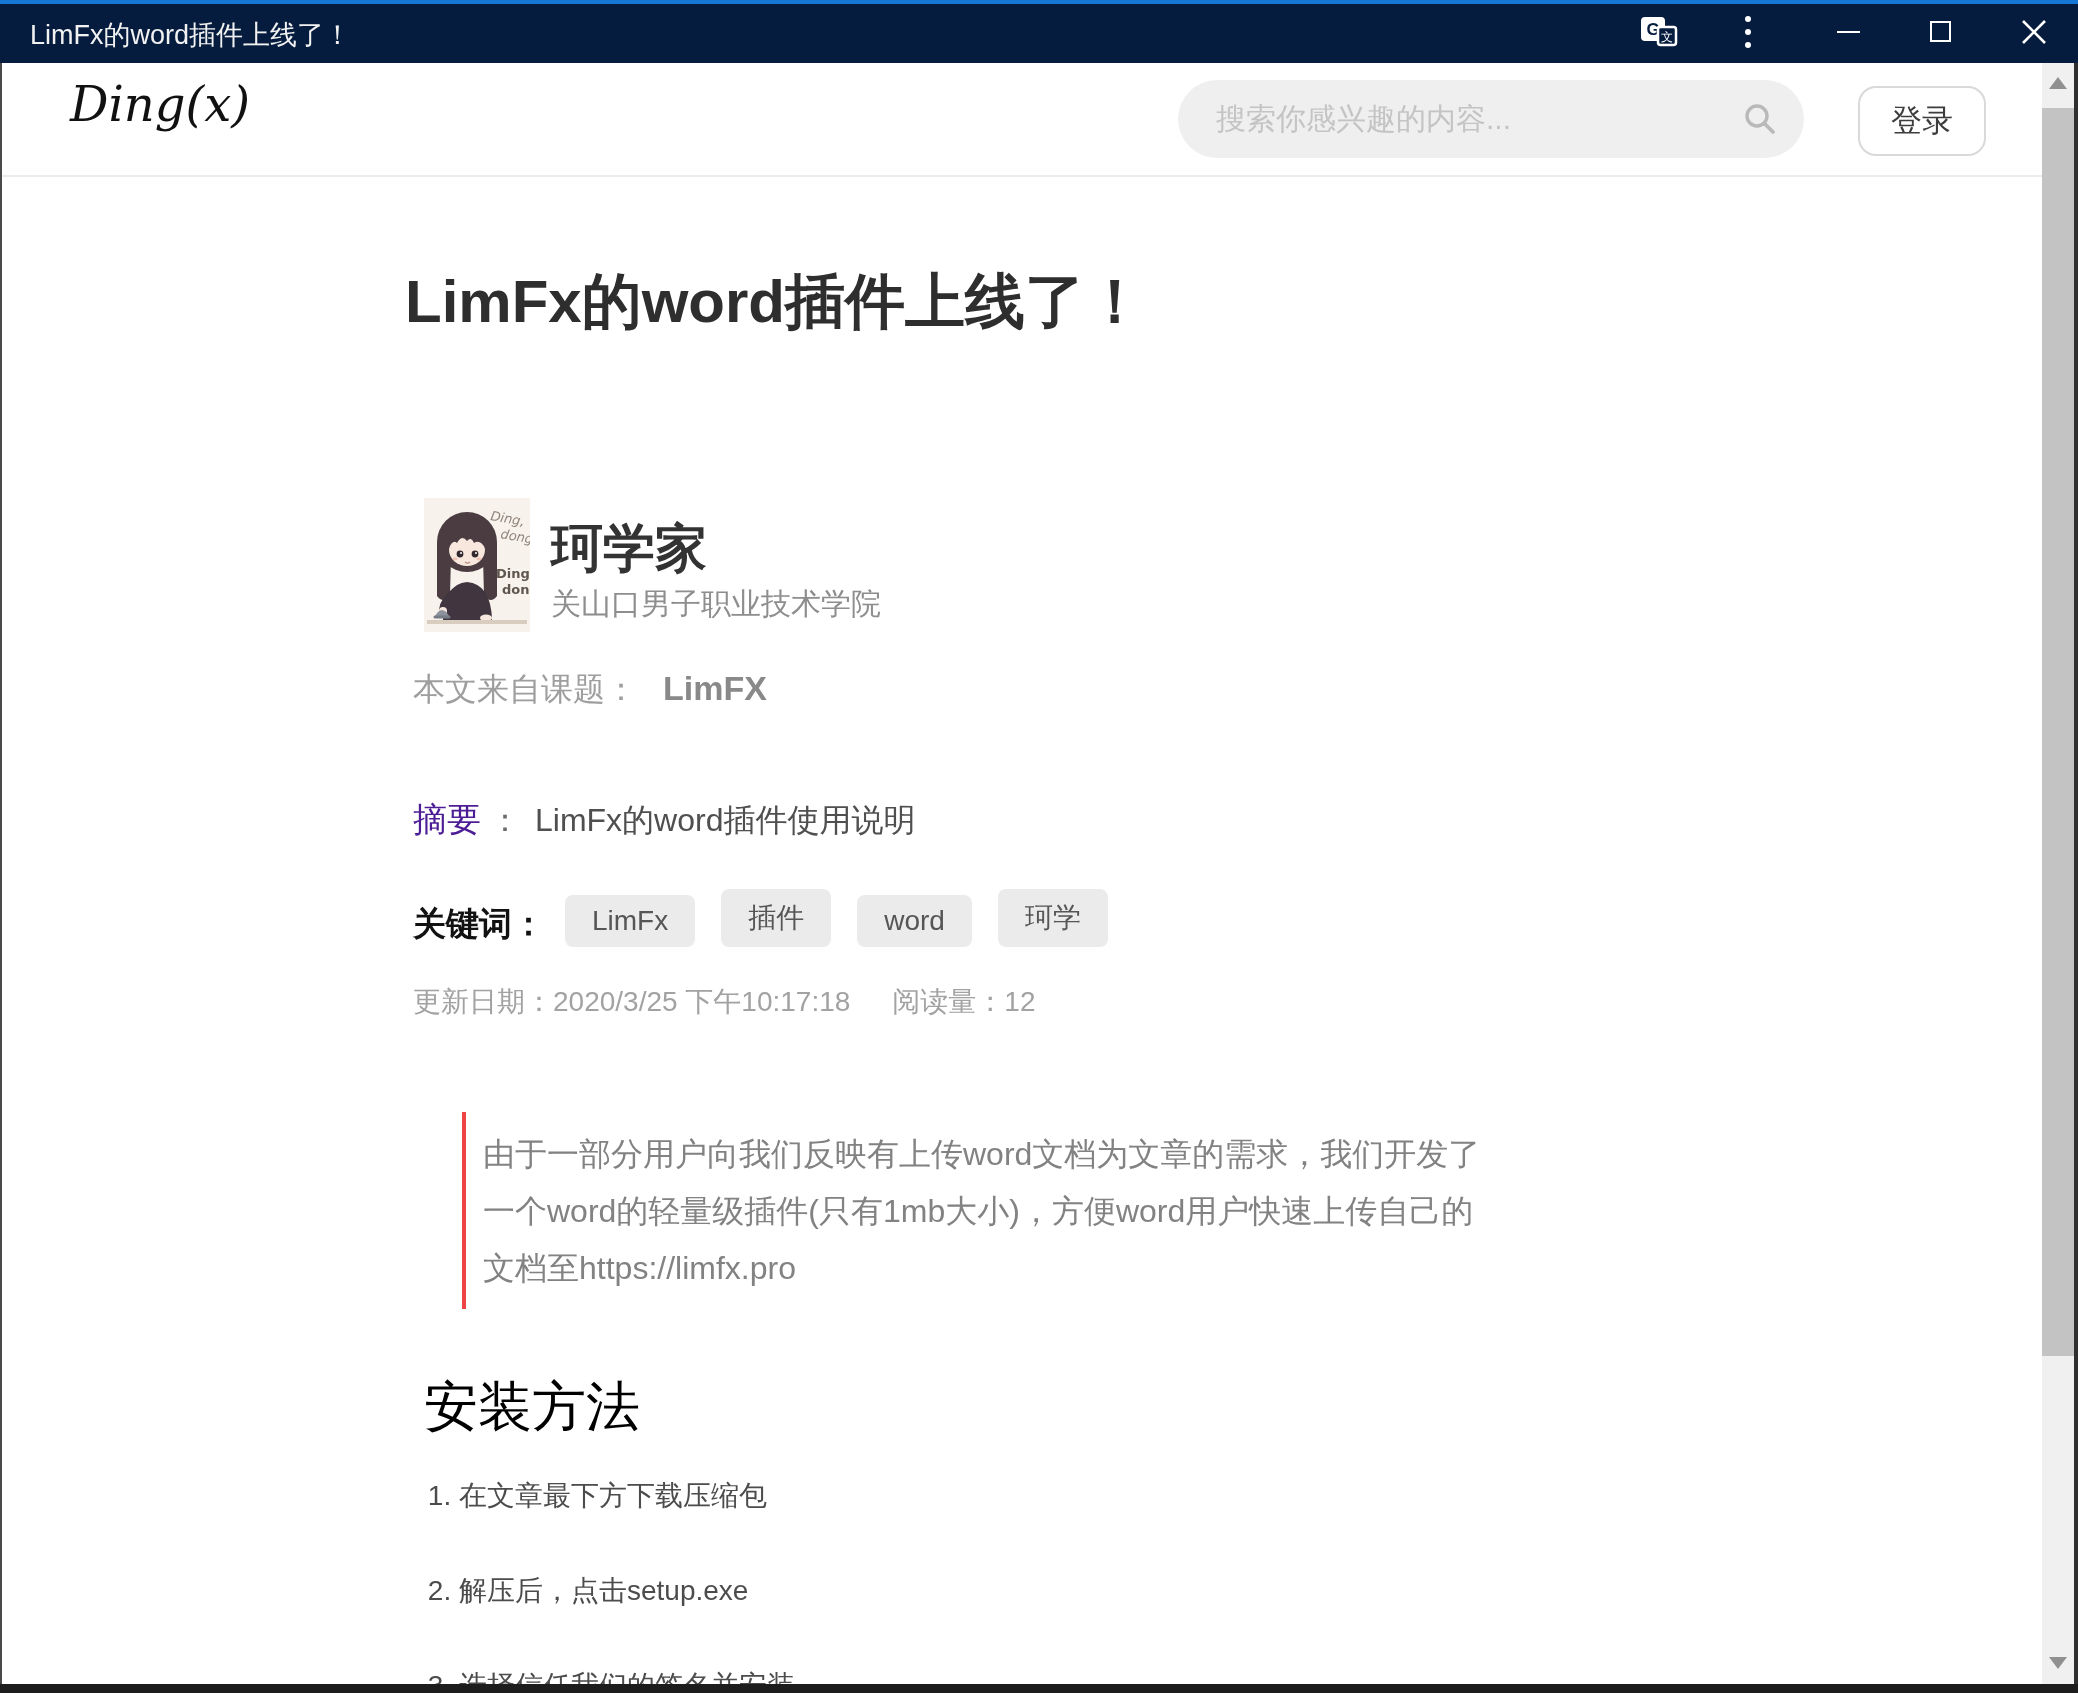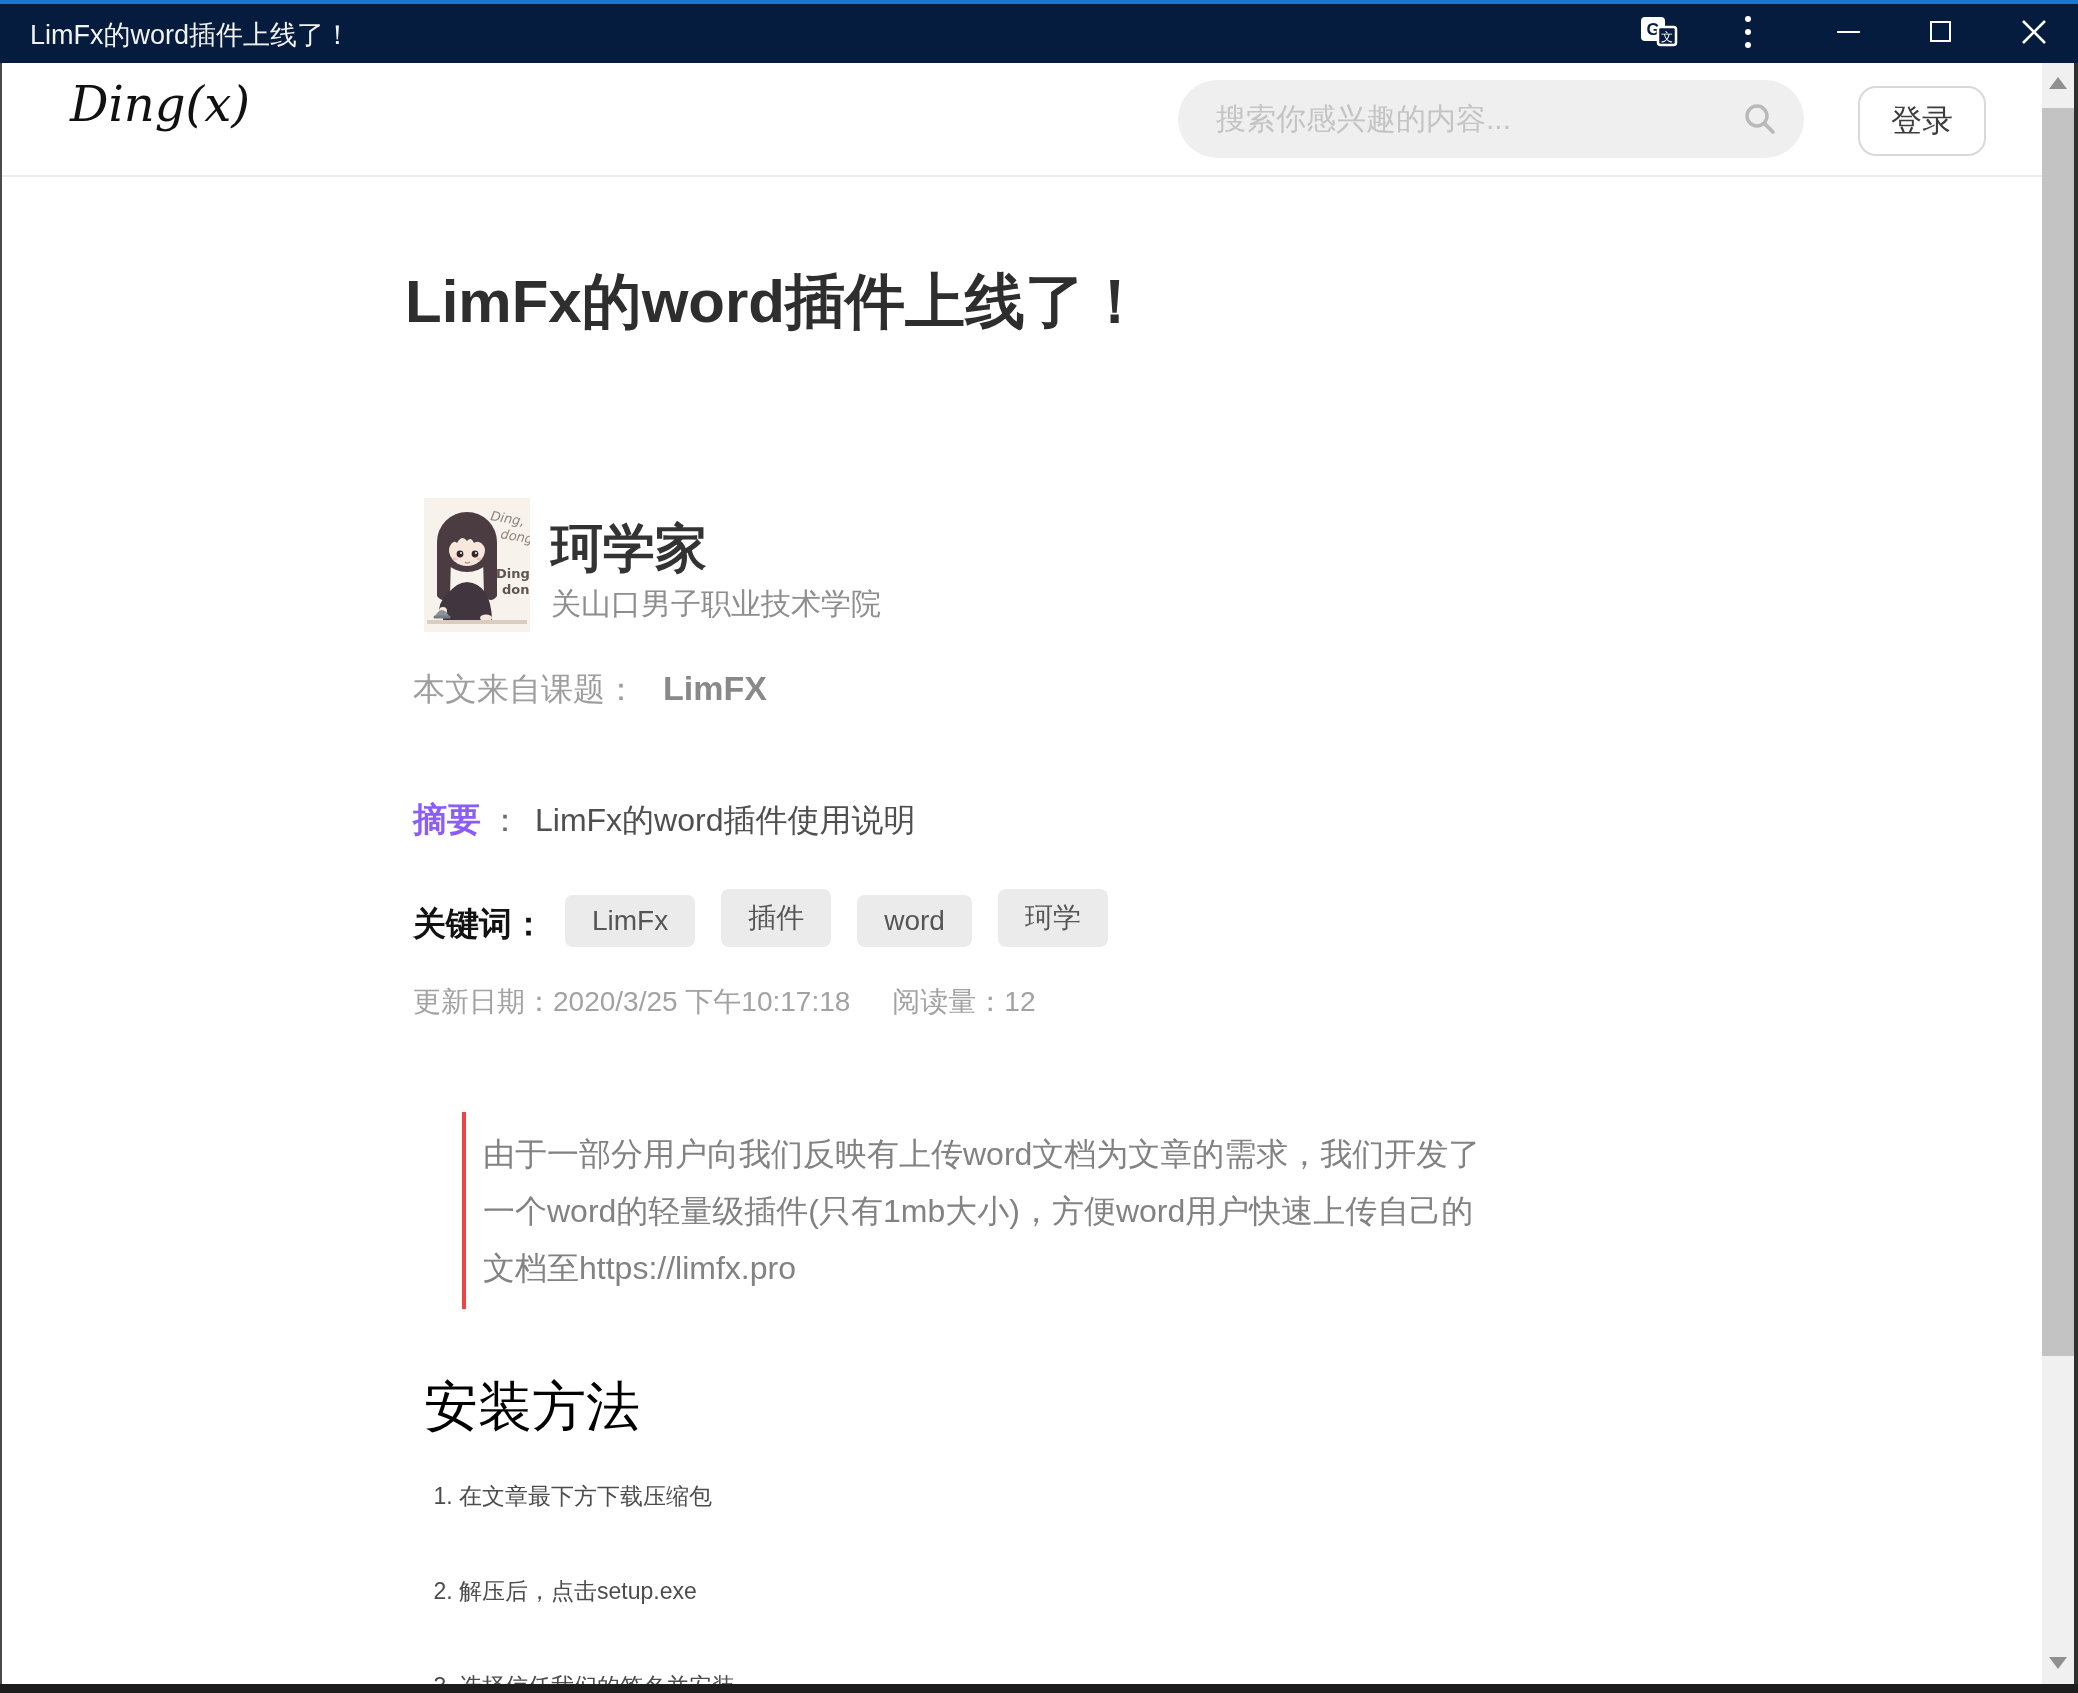--- a/index.html
+++ b/index.html
@@ -37,35 +37,35 @@
     font-size:31px; color:#3d3d3d; cursor:pointer; z-index:3;
   }
   
   .art-title { position:absolute; left:405px; top:262px; margin:0; font-size:60px; font-weight:700; color:#2e2e2e; white-space:nowrap; }
   .avatar { position:absolute; left:424px; top:498px; width:106px; height:134px; cursor:pointer; }
   .author-name { position:absolute; left:551px; top:514px; font-size:52px; font-weight:600; color:#333; }
   .author-affil { position:absolute; left:551px; top:584px; font-size:30px; color:#8e8e8e; }
   .topic-row { position:absolute; left:413px; top:668px; font-size:32px; color:#9e9e9e; }
   .topic-value { font-size:34px; font-weight:700; color:#898989; margin-left:26px; cursor:pointer; }
   .abstract-row { position:absolute; left:413px; top:797px; font-size:32px; color:#4f4f4f; }
-  .abstract-label { font-size:34px; font-weight:700; color:#8b5cf6; }
+  .abstract-label { font-size:34px; font-weight:400; color:#4c1d95; }
   .abstract-sep { margin:0 14px 0 8px; color:#6b6b6b; }
   .keywords-row { position:absolute; left:413px; top:889px; display:flex; align-items:flex-end; }
   .keywords-label { font-size:33px; font-weight:700; color:#121212; margin-right:20px; }
   .tag {
     background:#ebebeb; color:#565656; font-size:28px; border-radius:8px;
     padding:10px 27px; margin-right:26px; cursor:pointer;
   }
   .meta-row { position:absolute; left:413px; top:983px; font-size:28px; color:#a2a2a2; }
   .meta-views { margin-left:42px; }
   .quote { position:absolute; left:462px; top:1112px; width:1075px; border-left:4px solid #ef4444; padding:14px 0 12px 17px; }
   .quote div { font-size:32px; line-height:57px; color:#828282; }
   .section-heading { position:absolute; left:409px; top:1356px; margin:15px; font-size:54px; font-weight:300; color:#000; }
   .steps { position:absolute; left:413px; top:1472px; margin:0; padding:0 0 0 46px; }
-  .steps li { font-size:23px; line-height:48px; color:#4c4c4c; margin-bottom:47px; }
+  .steps li { font-size:28px; line-height:48px; color:#4c4c4c; margin-bottom:47px; }
   .steps li::marker { color:#4c4c4c; }
   
   .scrollbar { position:absolute; left:2042px; top:63px; width:32px; height:1622px; background:#f0f0f0; z-index:5; }
   .sb-up { position:absolute; top:14px; left:7px; width:0; height:0; border-left:9px solid transparent; border-right:9px solid transparent; border-bottom:12px solid #909090; cursor:pointer; }
   .sb-thumb { position:absolute; top:45px; left:0; width:32px; height:1248px; background:#c3c3c3; cursor:pointer; }
   .sb-down { position:absolute; bottom:16px; left:7px; width:0; height:0; border-left:9px solid transparent; border-right:9px solid transparent; border-top:12px solid #909090; cursor:pointer; }
   .right-border { position:absolute; right:0; top:63px; width:4px; height:1630px; background:#2f2f2f; z-index:6; }
   .left-border { position:absolute; left:0; top:63px; width:2px; height:1622px; background:#4a4a4a; z-index:6; }
   .bottom-strip { position:absolute; left:0; bottom:0; width:2078px; height:9px; background:#1d1d1d; z-index:7; }
 </style>

